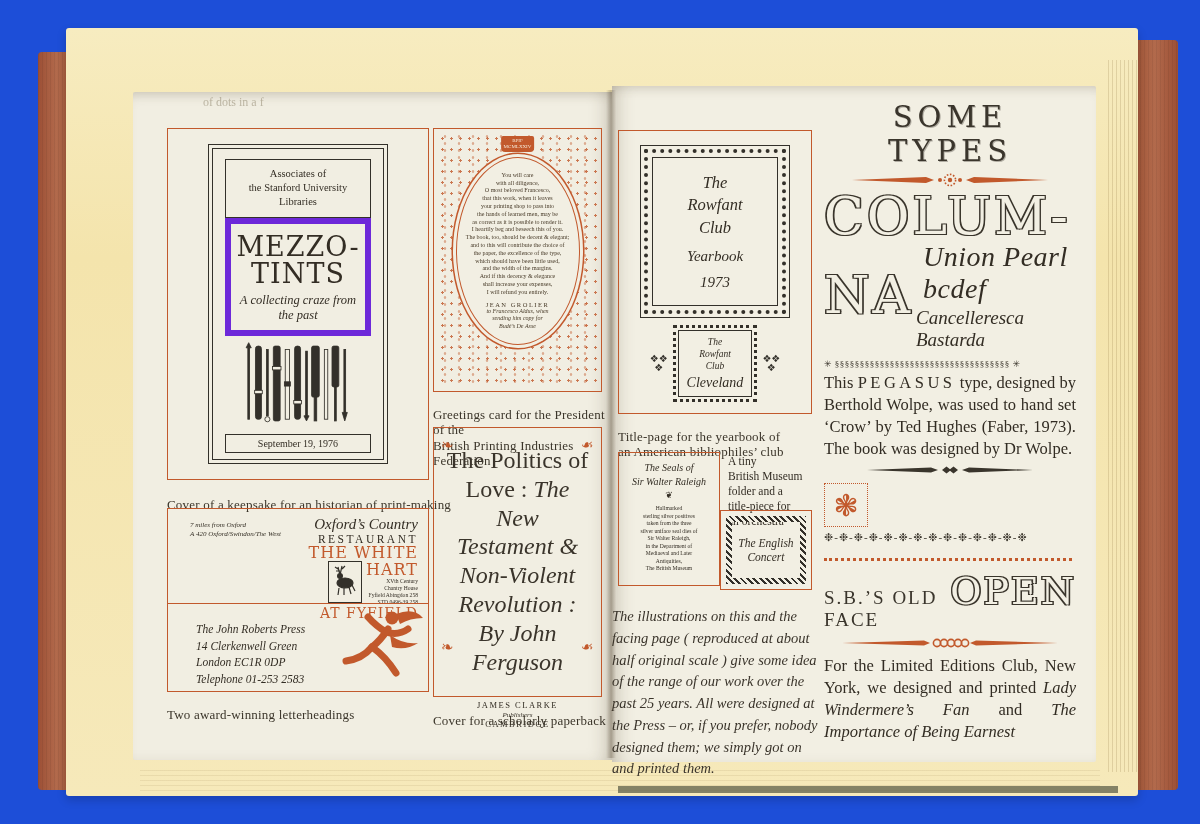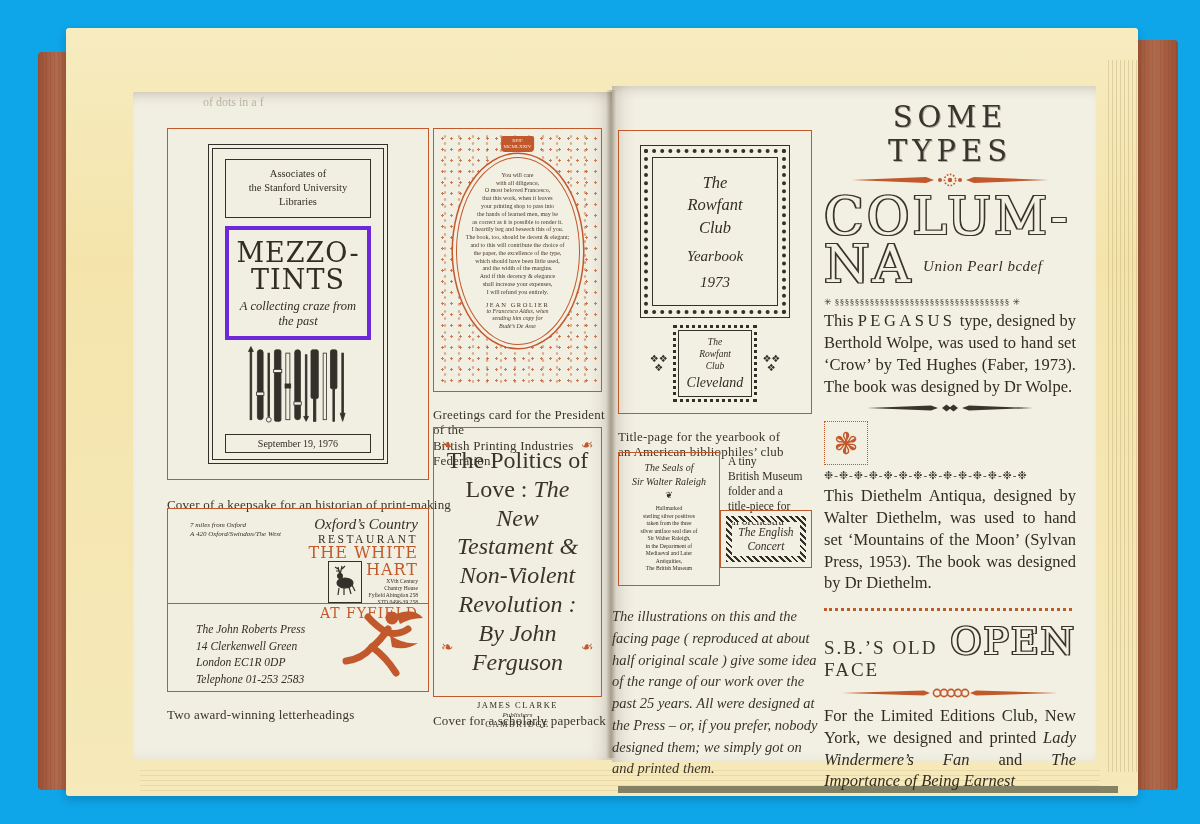--- a/index.html
+++ b/index.html
@@ -1,16 +1,16 @@
 <!DOCTYPE html>
 <html><head>
 <meta charset="utf-8">
 <style>
   html,body{margin:0;padding:0;background:#fff;}
-  #stage{position:relative;width:1200px;height:824px;overflow:hidden;background:#0ea5e9;
+  #stage{position:relative;width:1200px;height:824px;overflow:hidden;background:#1d4ed8;
          font-family:"Liberation Serif",serif;color:#332d24;}
   .abs{position:absolute;}
   .pl{white-space:pre-line;}
 
   
   .cover-left{left:38px;top:52px;width:34px;height:738px;border-radius:4px 0 0 4px;
     background:linear-gradient(90deg,#9c4f35,#b26a4c 55%,#a25638);
     background-blend-mode:multiply;}
   .cover-right{left:1136px;top:40px;width:42px;height:750px;border-radius:0 4px 4px 0;
     background:linear-gradient(90deg,#a25638,#b26a4c 45%,#9c4f35);}
@@ -36,21 +36,21 @@
   
   .obox{position:absolute;border:1.5px solid #c2592c;}
   .caption{position:absolute;font-size:13px;letter-spacing:.2px;color:#3b352a;line-height:1.18;margin-top:11px;}
   .ghost{position:absolute;font-size:12px;color:rgba(100,86,58,.38);filter:blur(.4px);font-style:normal;}
 
   
   .boxA{left:34px;top:36px;width:260px;height:350px;display:flex;align-items:center;justify-content:center;}
   .mezzo-card{width:178px;height:306px;border:1.5px solid #33302a;box-shadow:inset 0 0 0 3px #f1eee2, inset 0 0 0 4px #33302a;
     display:flex;flex-direction:column;align-items:stretch;padding:6px 0;}
   .mezzo-head{margin:8px 16px 0;border:1px solid #33302a;padding:7px 4px;font-size:10.5px;text-align:center;line-height:1.35;}
-  .mezzo-main{margin:8px 16px 0;border:4px solid #6d28d9;padding:9px 2px 7px;text-align:center;flex:0 0 auto;}
+  .mezzo-main{margin:0 16px 0;border:6px solid #6d28d9;padding:9px 2px 7px;text-align:center;flex:0 0 auto;}
   .mezzo-title{font-size:27px;letter-spacing:1px;line-height:1.02;font-family:"DejaVu Serif",serif;}
   .mezzo-sub{font-style:italic;font-size:12.5px;margin-top:5px;}
   .mezzo-tools{margin:5px auto 0;display:block;}
   .mezzo-date{margin:5px 16px 4px;border:1px solid #33302a;padding:3px 2px;font-size:10px;text-align:center;}
 
   
   .boxC{left:300px;top:36px;width:167px;height:262px;}
   .grolier{position:absolute;inset:4px;overflow:hidden;
     background-image:radial-gradient(circle,rgba(194,89,44,.8) 1px,transparent 1.4px),
                      radial-gradient(circle,rgba(194,89,44,.45) 1px,transparent 1.6px);
@@ -102,38 +102,38 @@
   .diamonds{font-size:10px;line-height:.9;color:#33302a;text-align:center;}
   .cleve-box{border:3px dotted #33302a;padding:2px;}
   .cleve-in{border:1px solid #33302a;padding:5px 8px;text-align:center;font-style:italic;}
   .cleve-t{font-size:9.5px;line-height:1.3;}
   .cleve-c{font-size:14px;margin-top:2px;}
   .boxF{left:6px;top:366px;width:100px;height:132px;text-align:center;}
   .seals-t{font-style:italic;font-size:10px;line-height:1.35;margin-top:8px;}
   .seals-orn{font-size:9px;margin-top:2px;}
   .seals-d{font-size:5.6px;line-height:1.35;margin-top:5px;}
   .bm-note{left:116px;top:368px;width:88px;font-size:11.5px;line-height:1.3;}
-  .boxG{left:108px;top:424px;width:92px;height:58px;padding:5px;box-sizing:border-box;}
+  .boxG{left:108px;top:424px;width:92px;height:80px;padding:5px;box-sizing:border-box;}
   .concert{width:100%;height:100%;box-sizing:border-box;border:6px solid #33302a;
     border-image:repeating-linear-gradient(45deg,#33302a 0 2px,#f2efe3 2px 4.5px) 6;
     display:flex;align-items:center;justify-content:center;}
   .concert-in{font-style:italic;font-size:11.5px;text-align:center;line-height:1.25;}
   .intro-note{left:0px;top:520px;width:206px;font-style:italic;font-size:14.5px;line-height:1.5;color:#3a342b;}
 
   
   .colR{left:212px;top:14px;width:252px;}
   .h-some{font-family:"DejaVu Serif",serif;font-size:29px;letter-spacing:5px;text-align:center;
     color:#3a352c;text-shadow:1px 1px 0 rgba(58,53,44,.35);}
   .orn-svg{display:block;margin:4px auto;}
   .outline{color:#f2efe3;font-family:"DejaVu Serif",serif;
     text-shadow:-1.4px -1.4px 0 #3a352c,1.4px -1.4px 0 #3a352c,-1.4px 1.4px 0 #3a352c,1.4px 1.4px 0 #3a352c;}
   .columna1{font-size:52px;line-height:.95;letter-spacing:3px;}
   .na-row{display:flex;align-items:flex-end;}
   .columna2{font-size:52px;line-height:.92;letter-spacing:3px;}
-  .union{font-style:italic;font-size:15px;margin:0 0 14px 10px;letter-spacing:.5px;}
+  .union{font-style:italic;font-size:28px;margin:0 0 14px 10px;letter-spacing:.5px;}
   .canc{font-style:italic;font-size:19px;margin:-12px 0 0 92px;}
   .squiggle{font-size:9px;letter-spacing:.5px;color:#3a352c;margin-top:8px;overflow:hidden;white-space:nowrap;}
   .squiggle::before{content:"✳ §§§§§§§§§§§§§§§§§§§§§§§§§§§§§§§§§§§ ✳";}
   .para{font-size:16.5px;line-height:1.32;text-align:justify;margin-top:3px;color:#322c23;}
   .face-sp{letter-spacing:3.5px;}
   .mole-row{display:flex;align-items:center;gap:10px;margin-top:6px;}
   .mole-block{width:42px;height:42px;border:1.5px dotted #c2592c;color:#c2592c;font-size:30px;
     display:flex;align-items:center;justify-content:center;}
   .mole-word{font-family:"DejaVu Serif",serif;font-size:46px;letter-spacing:6px;color:#3a352c;
     text-shadow:1px 1px 0 rgba(242,239,227,.65) inset;}
@@ -365,35 +365,35 @@
             <circle cx="110" cy="8" r="2"></circle>
             <circle cx="100" cy="8" r="2.2"></circle>
         </g>
         <circle cx="100" cy="8" r="5.6" fill="none" stroke="#c2592c" stroke-width="1.6" stroke-dasharray="1.6 1.6"></circle>
       </svg>
       <div class="outline columna1">COLUM-</div>
       <div class="na-row">
         <div class="outline columna2">NA</div>
         <div class="union">Union Pearl bcdef</div>
       </div>
+      <div class="canc">Cancelleresca Bastarda</div>
       <div class="squiggle"></div>
       <div class="para"><span>This </span><span class="face-sp">PEGASUS</span><span> type, designed by Berthold Wolpe, was used to hand set ‘Crow’ by Ted Hughes (Faber, 1973). The book was designed by Dr Wolpe.</span></div>
       <svg class="orn-svg" width="170" height="14" viewBox="0 0 170 14">
         <g fill="#3a352c">
           <path d="M2 7 L66 4.5 L73 7 L66 9.5 Z"></path>
             <path d="M168 7 L104 4.5 L97 7 L104 9.5 Z"></path>
           <path d="M77 7 l4.5 -3.5 4.5 3.5 -4.5 3.5 Z"></path>
             <path d="M84 7 l4.5 -3.5 4.5 3.5 -4.5 3.5 Z"></path>
         </g>
       </svg>
       <div class="mole-row">
         <div class="mole-block">❃</div>
       </div>
       <div class="chain"></div>
-      <div class="para">This Diethelm Antiqua, designed by Walter Diethelm, was used to hand set ‘Mountains of the Moon’ (Sylvan Press, 1953). The book was designed by Dr Diethelm.</div>
       <div class="dotrule"></div>
       <div class="sb-row">
         <div class="sb-label">S.B.’S OLD FACE</div>
         <div class="outline sb-open">OPEN</div>
       </div>
       <svg class="orn-svg" width="220" height="16" viewBox="0 0 220 16">
         <g fill="#c2592c">
           <path d="M2 8 L84 5.5 L90 8 L84 10.5 Z"></path>
             <path d="M218 8 L136 5.5 L130 8 L136 10.5 Z"></path>
         </g>

